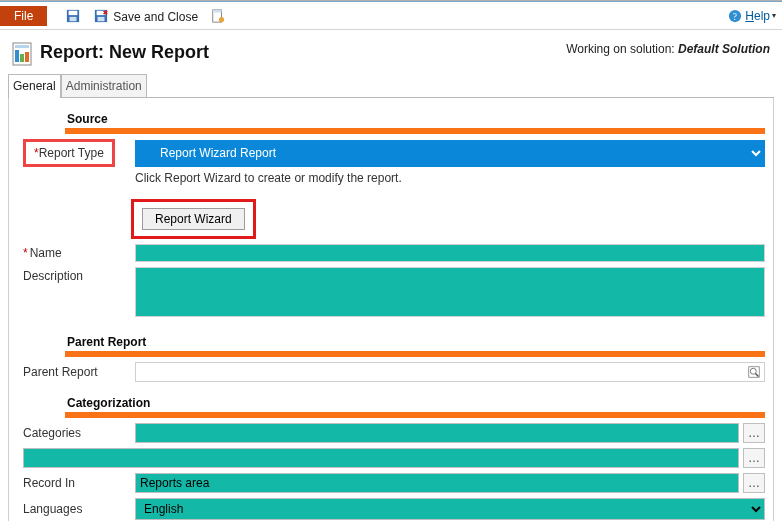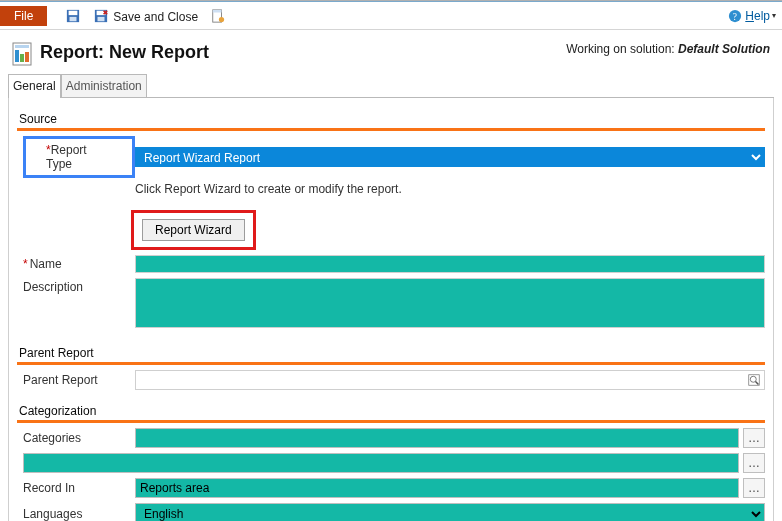--- a/index.html
+++ b/index.html
@@ -107,25 +107,26 @@
   
   .form-body {
     border: 1px solid #cfcfcf;
     border-top: none;
     margin: 0 8px 8px 8px;
     padding: 6px 8px 24px 8px;
     min-height: 380px;
   }
   .section-header {
     font-size: 12px;
-    font-weight: 400;
+    font-weight: 700;
     color: #0a0a0a;
     padding: 4px 0 2px 2px;
-    border-bottom: 3px solid #f97316;
+    border-bottom: 6px solid #f97316;
     margin-top: 4px;
+    margin-left: 48px;
   }
   .row {
     display: flex;
     align-items: center;
     margin-top: 5px;
     padding-left: 6px;
   }
   .label-col {
     width: 112px;
     min-width: 112px;
@@ -146,40 +147,40 @@
     width: 100%;
     border: 1px solid #bfbfbf;
     font: inherit;
     padding: 2px 4px;
     background: #14b8a6;
   }
   select.report-type {
     background: #0b87da;
     color: #fff;
     border-color: #0b87da;
-    padding-left: 4px;
-    height: 20px;
+    padding-left: 20px;
+    height: 27px;
   }
   .hint {
     font-size: 12px;
     color: #333;
     margin: 4px 0 4px 118px;
   }
   .wizard-btn {
     margin-left: 118px;
     display: inline-block;
     padding: 3px 12px;
     border: 1px solid #9c9c9c;
     background: #f0f0f0;
     cursor: pointer;
     font: inherit;
   }
   .red-box-1 {
-    border: 3px solid #3b82f6;
-    padding: 4px 20px;
+    border: 3px solid #ef4444;
+    padding: 4px 8px;
   }
   .red-box-2 {
     border: 3px solid #e01a1a;
     display: inline-block;
     padding: 6px 8px;
     margin-left: 114px;
     margin-top:10px;
   }
   textarea.desc {
     height: 50px;

